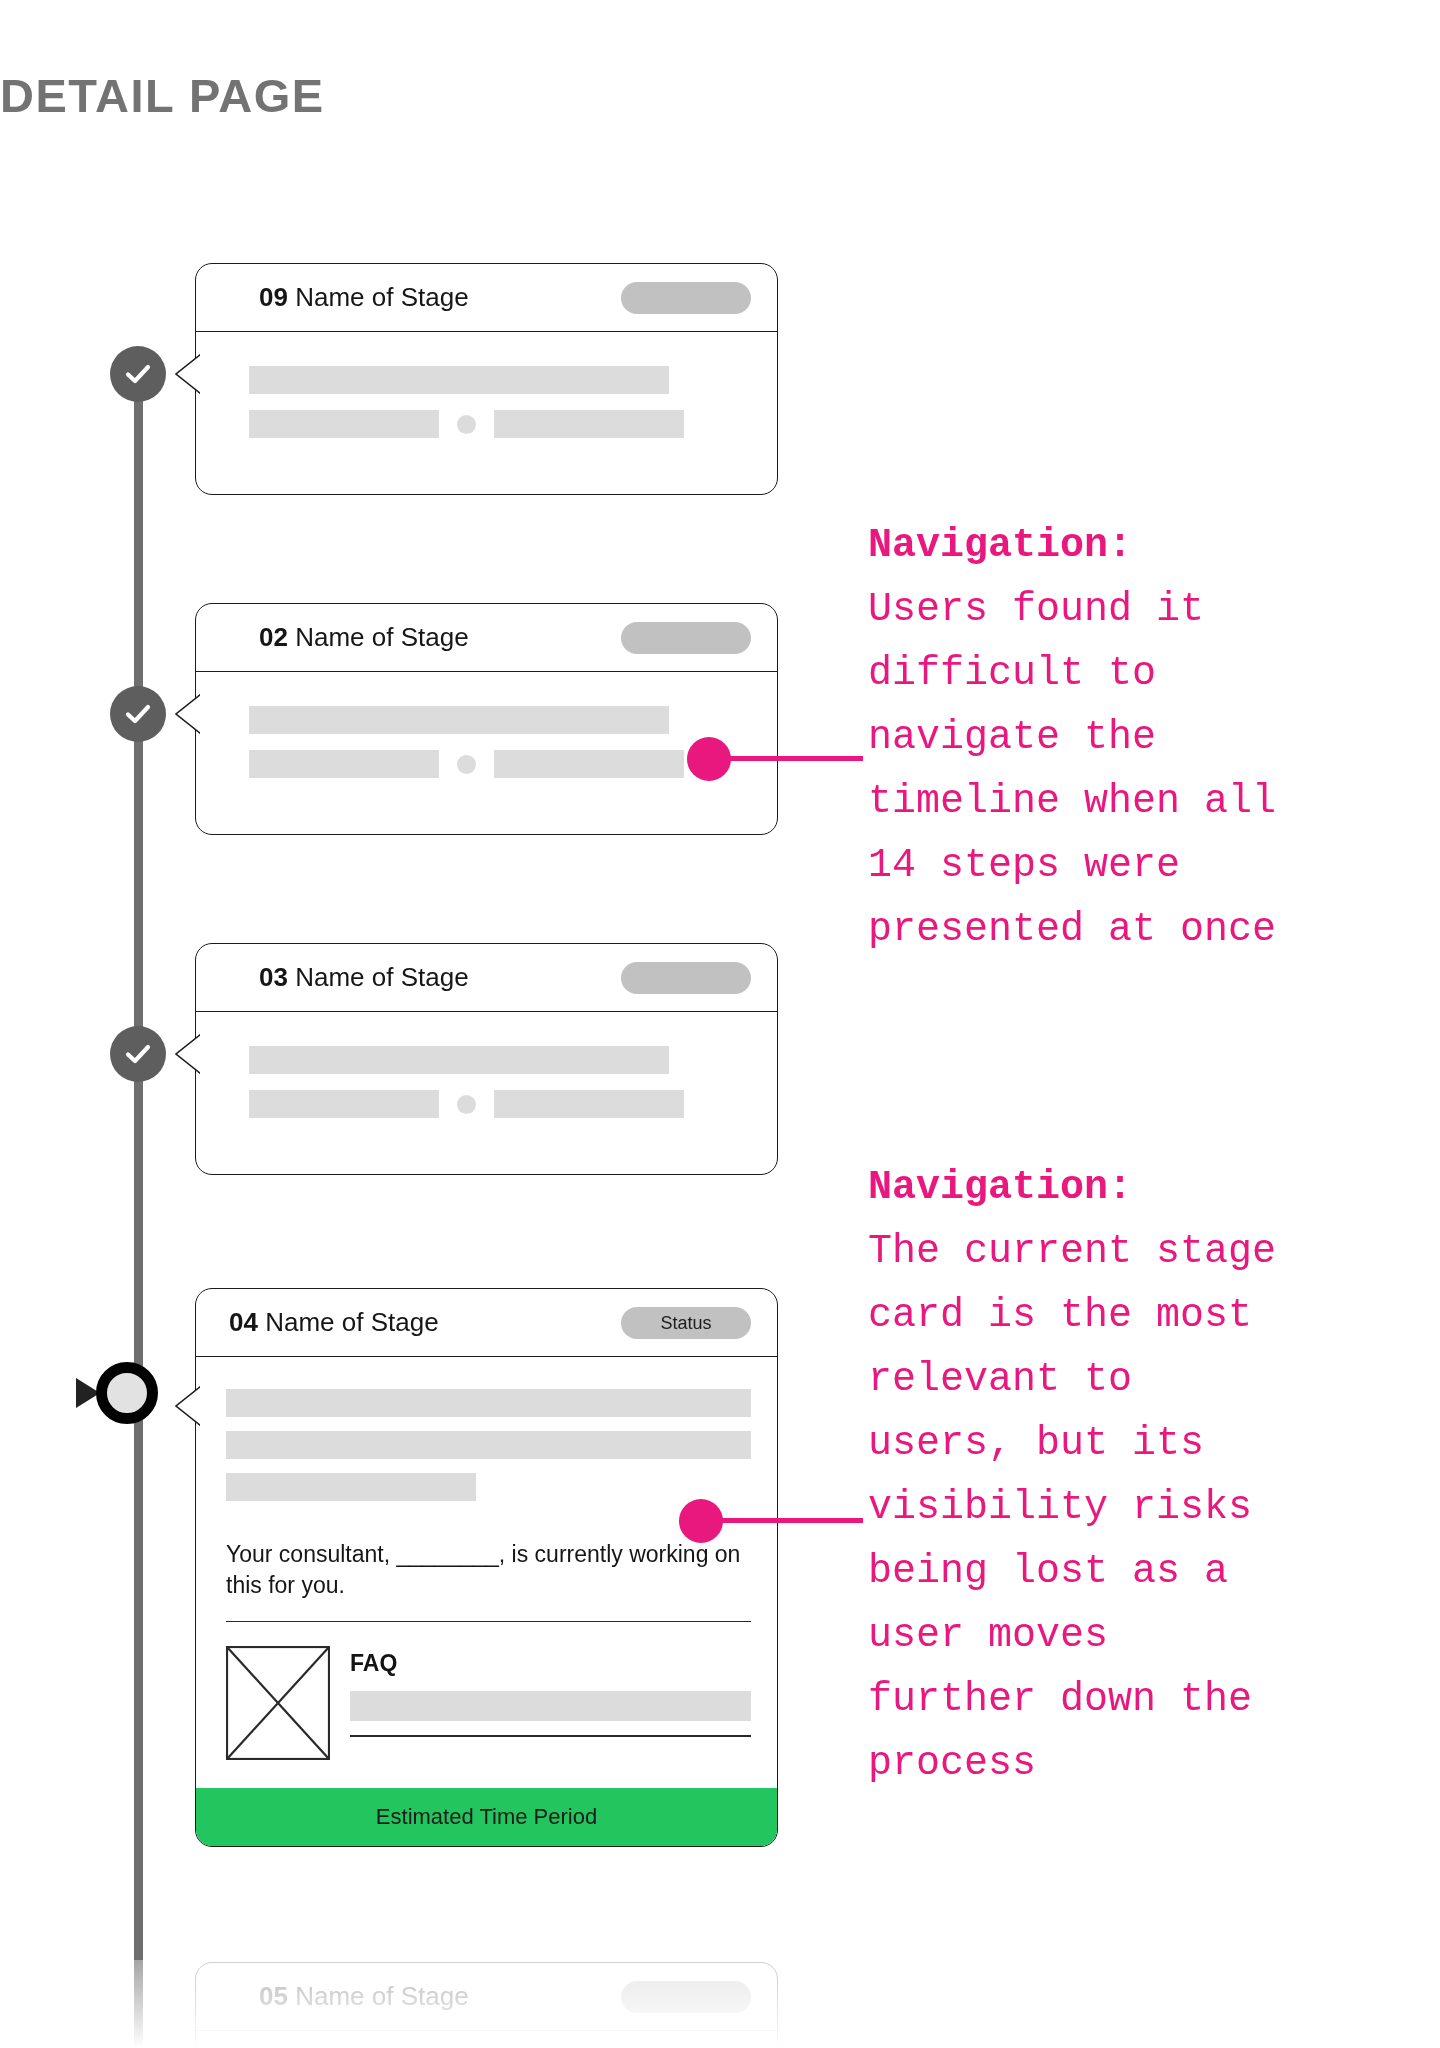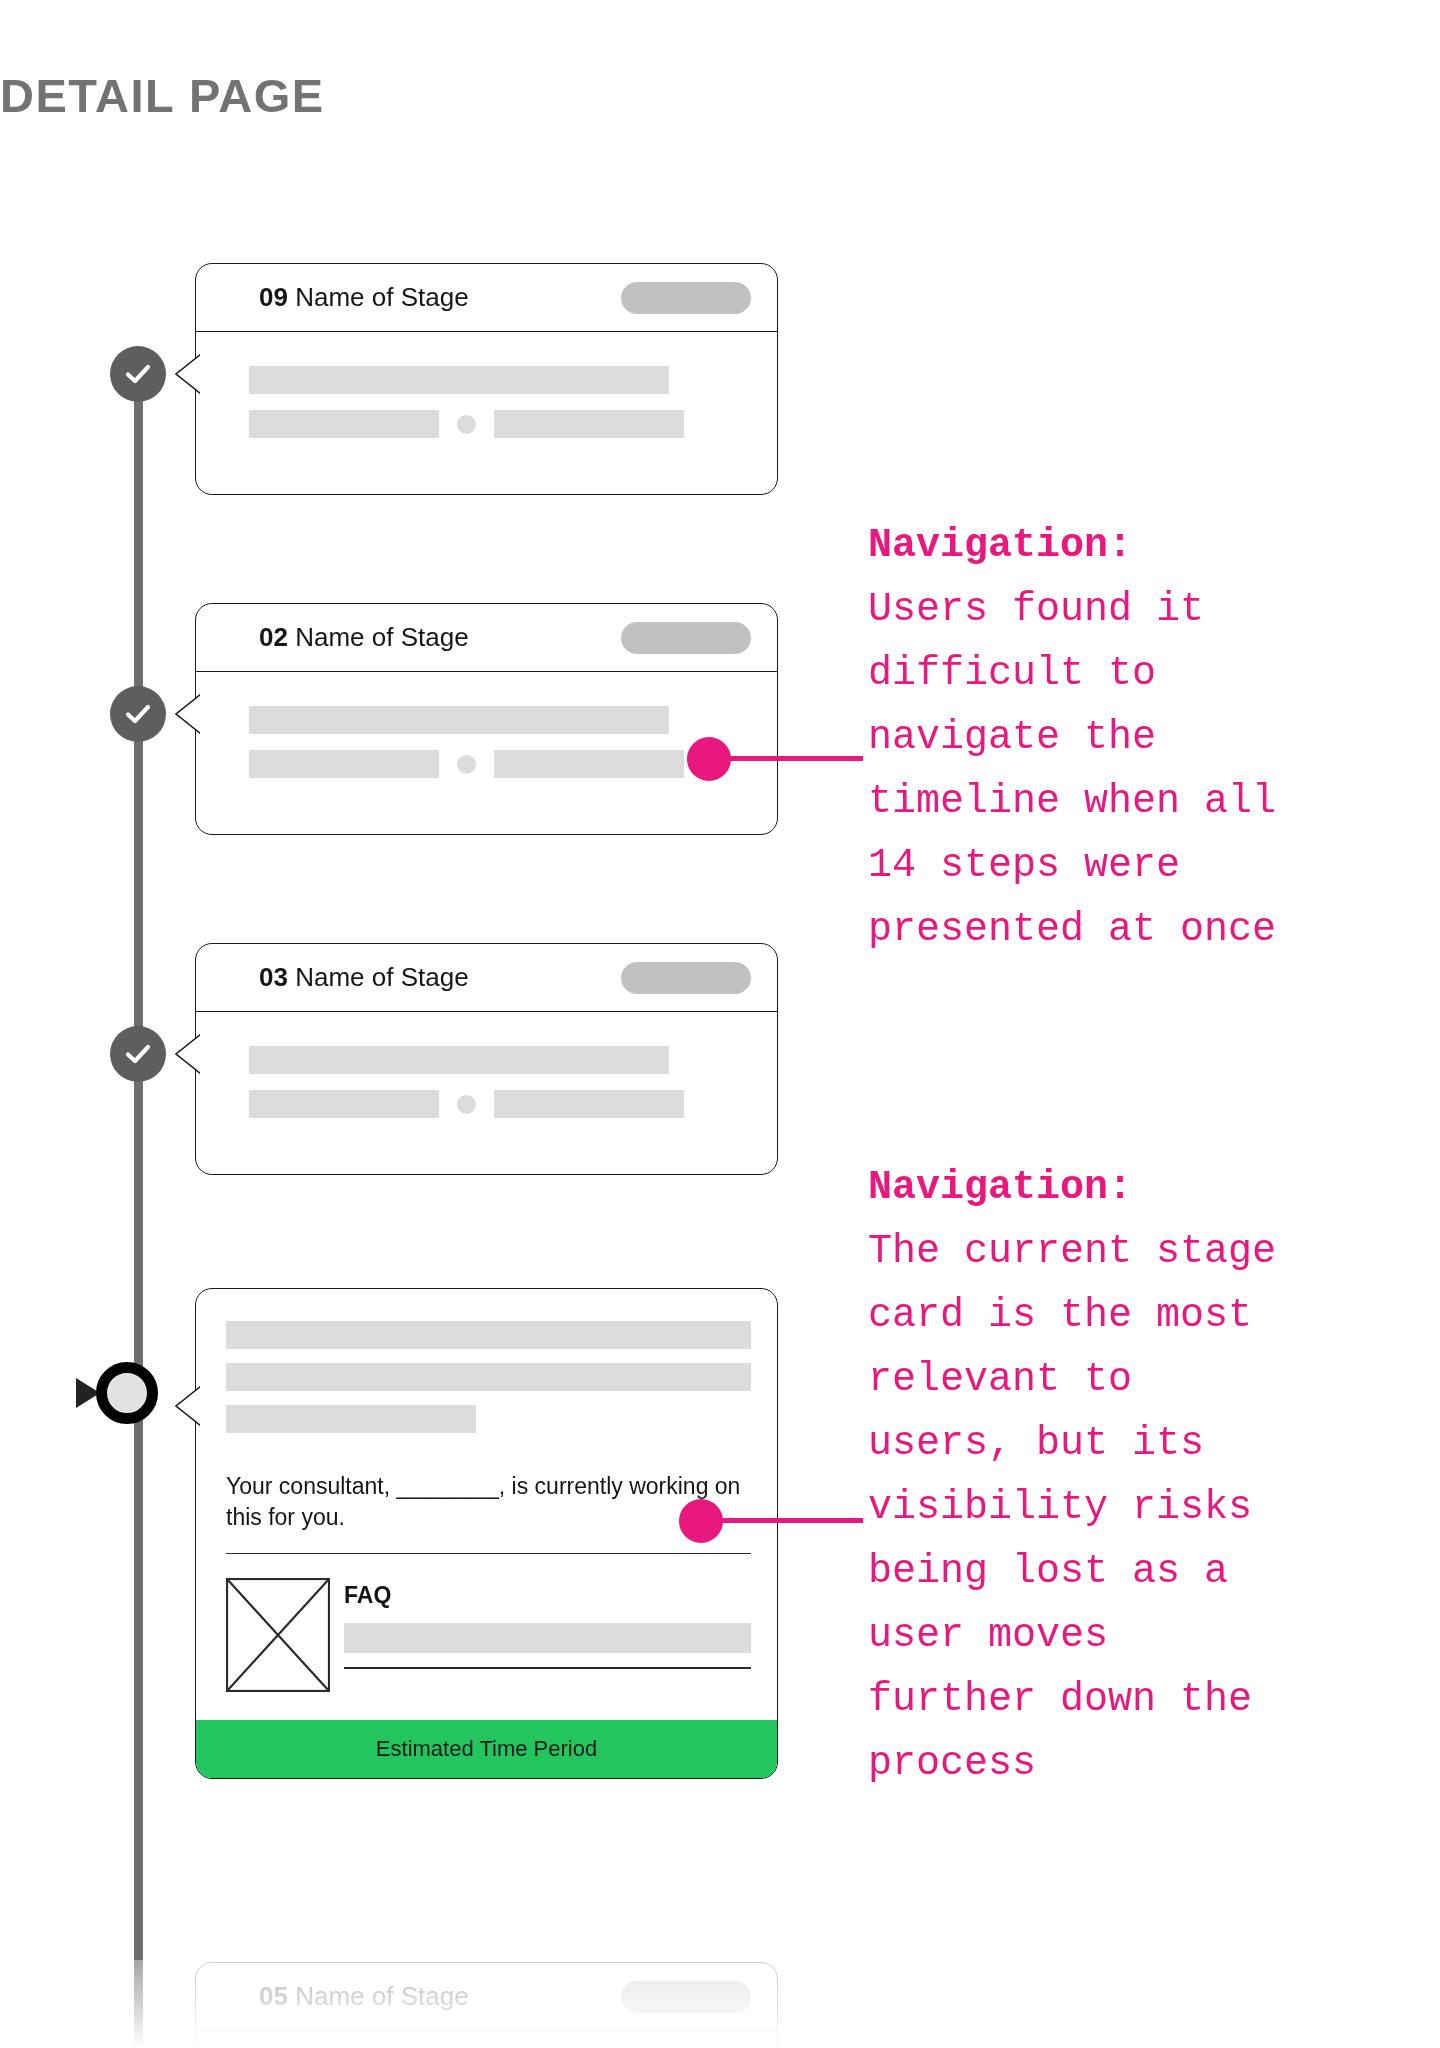--- a/index.html
+++ b/index.html
@@ -154,21 +154,21 @@
     padding: 0 26px 0 30px;
     margin-top: 38px;
   }
   .divider {
     height: 1.6px;
     background: #2a2a2a;
     margin: 20px 26px 0 30px;
   }
   .faq-wrap {
     display: flex;
-    gap: 14px;
+    gap: 20px;
     padding: 24px 26px 0 30px;
   }
   .img-placeholder {
     width: 104px;
     height: 114px;
     flex: 0 0 auto;
   }
   .faq-col { flex: 1 1 auto; padding-top: 4px; }
   .faq-label {
     font-size: 23px;
@@ -336,20 +336,27 @@
     </div>
   </div>
 
   <div class="marker-pointer" style="left:76px; top:1378px;"></div>
   <div class="marker-active" style="left:96px; top:1362px;"></div>
   <svg class="notch" style="left:160px; top:1372px;" width="46" height="70">
     <path d="M46 4 L46 10 L16 34 L46 58 L46 64" fill="#ffffff" stroke="#1b1b1b" stroke-width="1.6"></path>
     <rect x="40" y="4" width="8" height="60" fill="#ffffff"></rect>
   </svg>
   <div class="card" style="top:1288px;">
+    <div class="card-head" style="padding-left:33px;">
+      <div class="card-title">
+        <b>04</b>
+        <span>Name of Stage</span>
+      </div>
+      <div class="pill">Status</div>
+    </div>
     <div class="card-body" style="padding-left:30px; padding-top:32px;">
       <div class="skel" style="width:100%;"></div>
       <div class="skel" style="width:100%; margin-top:14px;"></div>
       <div class="skel" style="width:250px; margin-top:14px;"></div>
     </div>
     <div class="consultant">Your consultant, ________, is currently working on this for you.</div>
     <div class="divider"></div>
     <div class="faq-wrap">
       <svg class="img-placeholder" viewBox="0 0 104 114">
         <rect x="1" y="1" width="102" height="112" fill="#ffffff" stroke="#2a2a2a" stroke-width="2.2"></rect>

